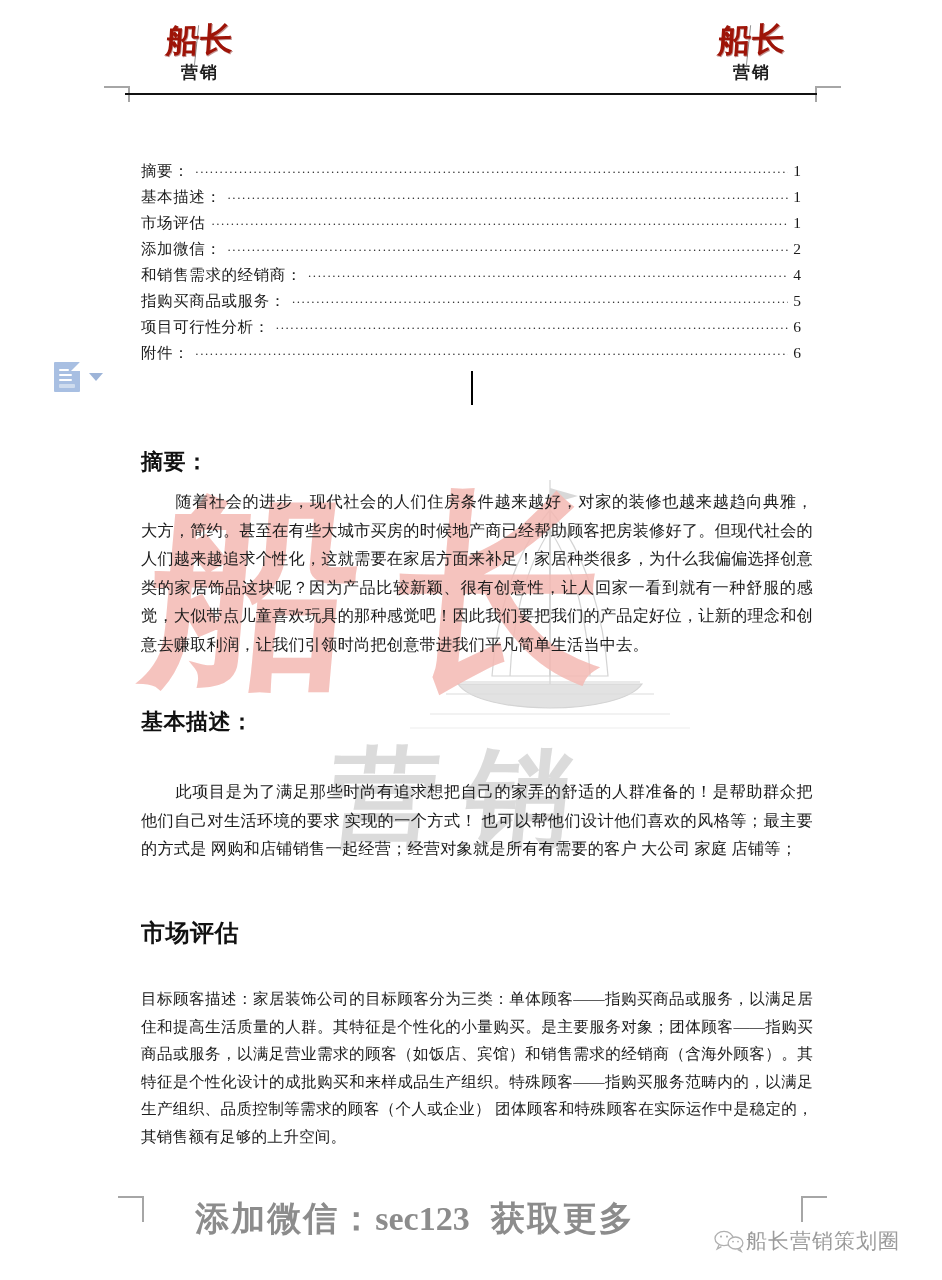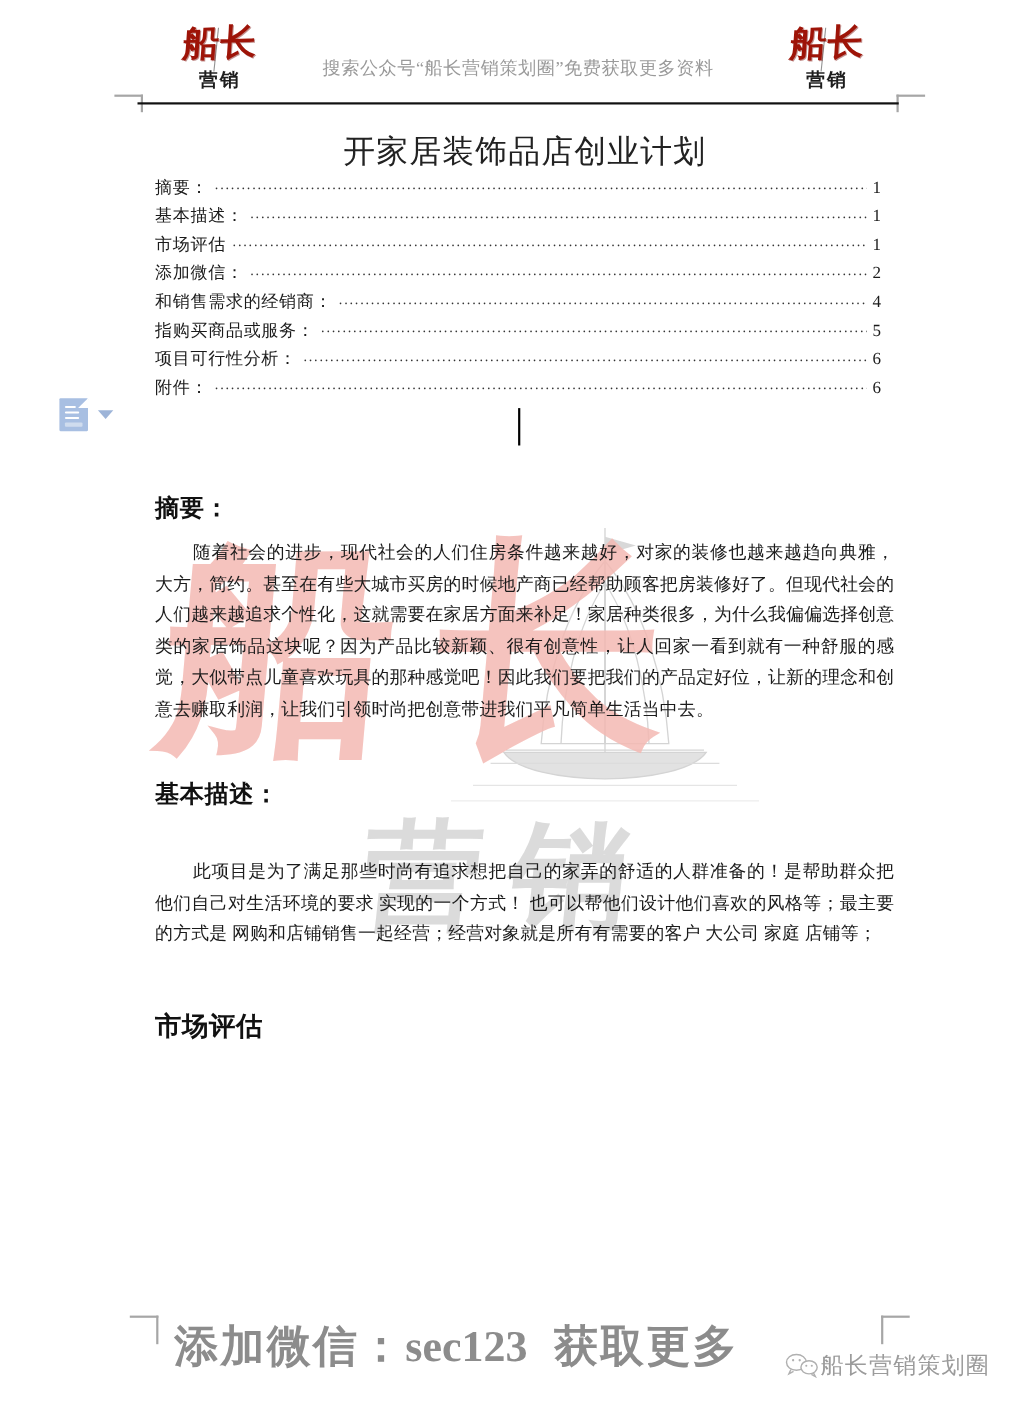--- a/index.html
+++ b/index.html
@@ -291,21 +291,21 @@
   }
 
   
   .footer-cta {
     position: absolute;
     left: 0;
     top: 1196px;
     width: 830px;
     text-align: center;
     font-family: "Liberation Serif", serif;
-    font-size: 40px;
+    font-size: 34px;
     font-weight: 700;
     color: #8c8c8c;
     letter-spacing: 2px;
   }
   .footer-cta .wid {
     font-family: "Liberation Serif", serif;
     letter-spacing: 0;
   }
   .footer-account {
     position: absolute;
@@ -347,36 +347,34 @@
   </div>
 
   <div class="header-band">
 
     <div class="brand-logo left">
       <div class="logo-mast"></div>
       <div class="logo-main">船长</div>
       <div class="logo-sub">营销</div>
     </div>
 
-    <div class="header-tagline">搜索公众号“船长营销策划圈”免费获取更多资料</div>
 
     <div class="brand-logo right">
       <div class="logo-mast"></div>
       <div class="logo-main">船长</div>
       <div class="logo-sub">营销</div>
     </div>
   </div>
 
   <div class="mark tl"></div>
   <div class="mark tr"></div>
   <div class="top-rule"></div>
 
   <div class="doc">
 
-    <div class="doc-title">开家居装饰品店创业计划</div>
 
     <div class="toc">
 
       <div class="toc-row">
         <span class="toc-label">摘要：</span>
         <span class="toc-dots">..................................................................................................................................................</span>
         <span class="toc-page">1</span>
       </div>
 
       <div class="toc-row">
@@ -435,20 +433,21 @@
       <span class="caret-down"></span>
     </div>
 
     <div class="h-sec s1">摘要：</div>
     <div class="para p1"><span class="indent"></span><span>随着社会的进步，现代社会的人们住房条件越来越好，对家的装修也越来越趋向典雅，大方，简约。甚至在有些大城市买房的时候地产商已经帮助顾客把房装修好了。但现代社会的人们越来越追求个性化，这就需要在家居方面来补足！家居种类很多，为什么我偏偏选择创意类的家居饰品这块呢？因为产品比较新颖、很有创意性，让人回家一看到就有一种舒服的感觉，大似带点儿童喜欢玩具的那种感觉吧！因此我们要把我们的产品定好位，让新的理念和创意去赚取利润，让我们引领时尚把创意带进我们平凡简单生活当中去。</span></div>
 
     <div class="h-sec s2">基本描述：</div>
     <div class="para p2"><span class="indent"></span><span>此项目是为了满足那些时尚有追求想把自己的家弄的舒适的人群准备的！是帮助群众把他们自己对生活环境的要求 实现的一个方式！ 也可以帮他们设计他们喜欢的风格等；最主要的方式是 网购和店铺销售一起经营；经营对象就是所有有需要的客户 大公司 家庭 店铺等；</span></div>
 
     <div class="h-sec s3">市场评估</div>
+    <div class="para p3"><span>目标顾客描述：家居装饰公司的目标顾客分为三类：单体顾客——指购买商品或服务，以满足居住和提高生活质量的人群。其特征是个性化的小量购买。是主要服务对象；团体顾客——指购买商品或服务，以满足营业需求的顾客（如饭店、宾馆）和销售需求的经销商（含海外顾客）。其特征是个性化设计的成批购买和来样成品生产组织。特殊顾客——指购买服务范畴内的，以满足生产组织、品质控制等需求的顾客（个人或企业） 团体顾客和特殊顾客在实际运作中是稳定的，其销售额有足够的上升空间。</span></div>
 
   </div>
 
   <div class="mark bl"></div>
   <div class="mark br"></div>
 
   <div class="footer-cta"><span>添加微信：</span><span class="wid">sec123</span>&nbsp;&nbsp;<span>获取更多</span></div>
 
   <div class="footer-account">
     <svg class="wechat-icon" viewBox="0 0 34 24">

